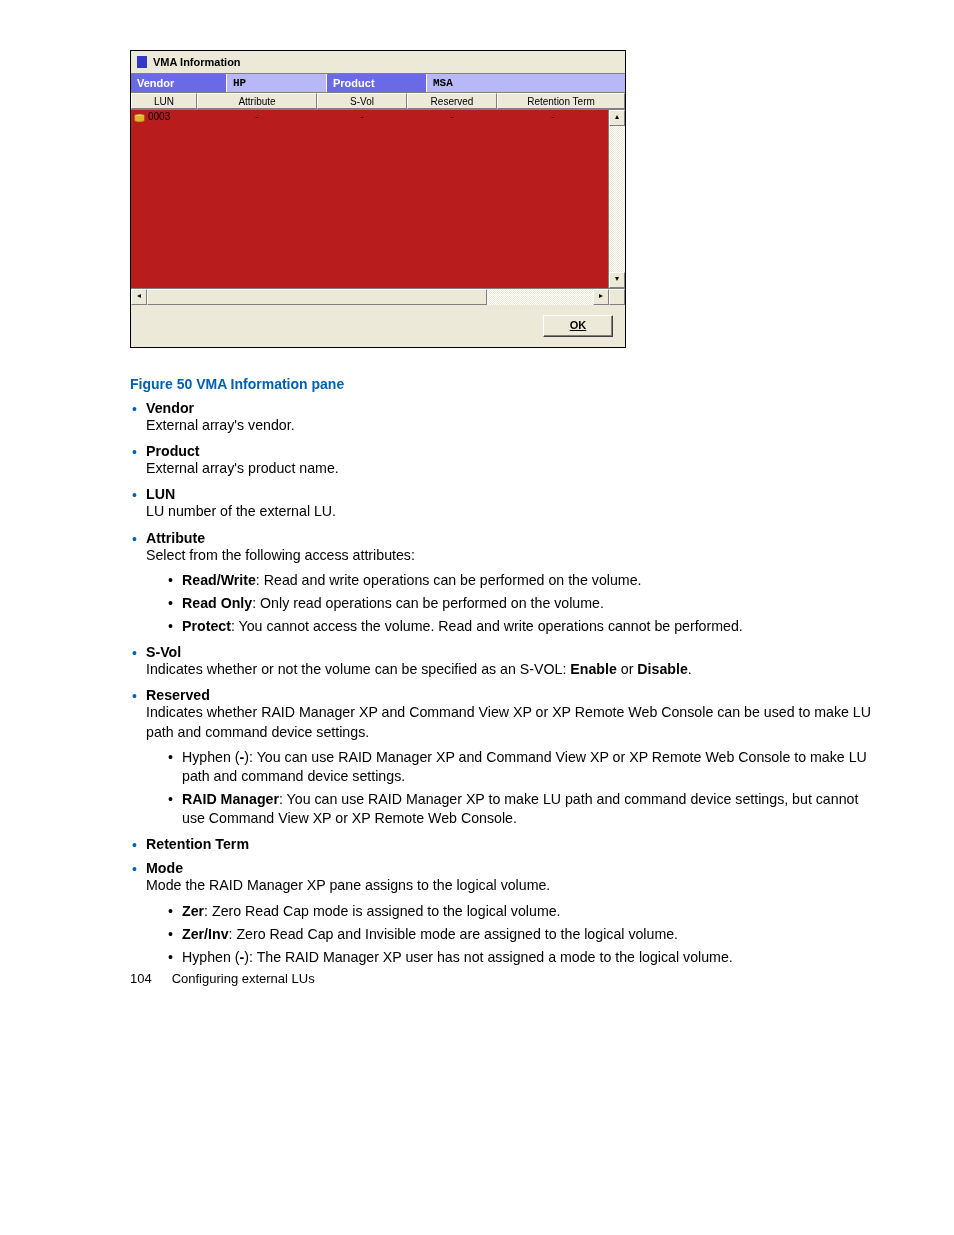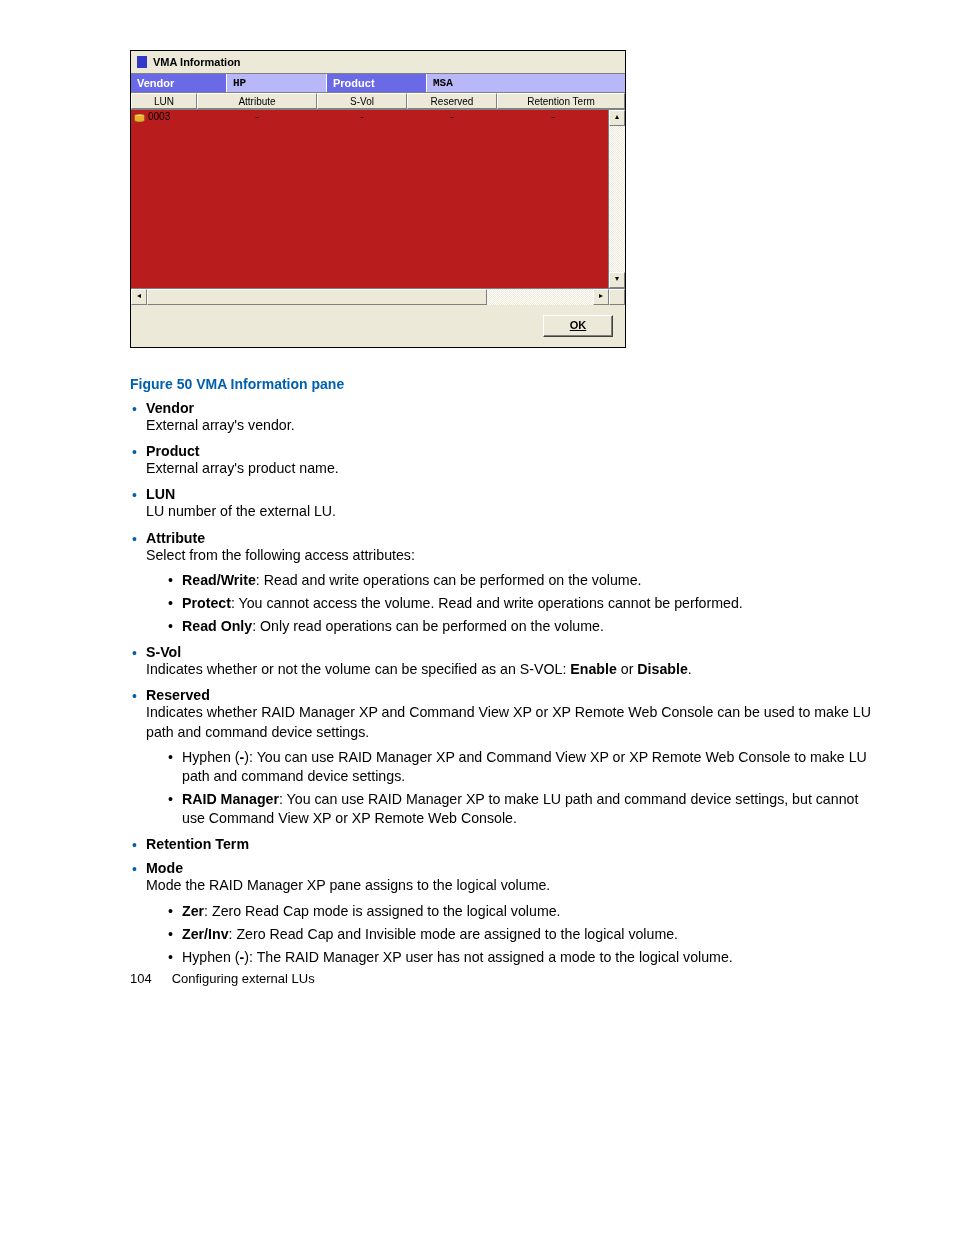--- a/index.html
+++ b/index.html
@@ -314,24 +314,24 @@
     </li>
 
     <li>
       <span class="h">Attribute</span>
       <span class="d">Select from the following access attributes:</span>
       <ul class="sub">
         <li>
           <b>Read/Write</b><span>: Read and write operations can be performed on the volume.</span>
         </li>
         <li>
+          <b>Read Only</b><span>: Only read operations can be performed on the volume.</span>
+        </li>
+        <li>
           <b>Protect</b><span>: You cannot access the volume. Read and write operations cannot be performed.</span>
-        </li>
-        <li>
-          <b>Read Only</b><span>: Only read operations can be performed on the volume.</span>
         </li>
       </ul>
     </li>
 
     <li>
       <span class="h">S-Vol</span>
       <span class="d">
         <span>Indicates whether or not the volume can be specified as an S-VOL: </span><b>Enable</b><span> or </span><b>Disable</b><span>.</span>
       </span>
     </li>

